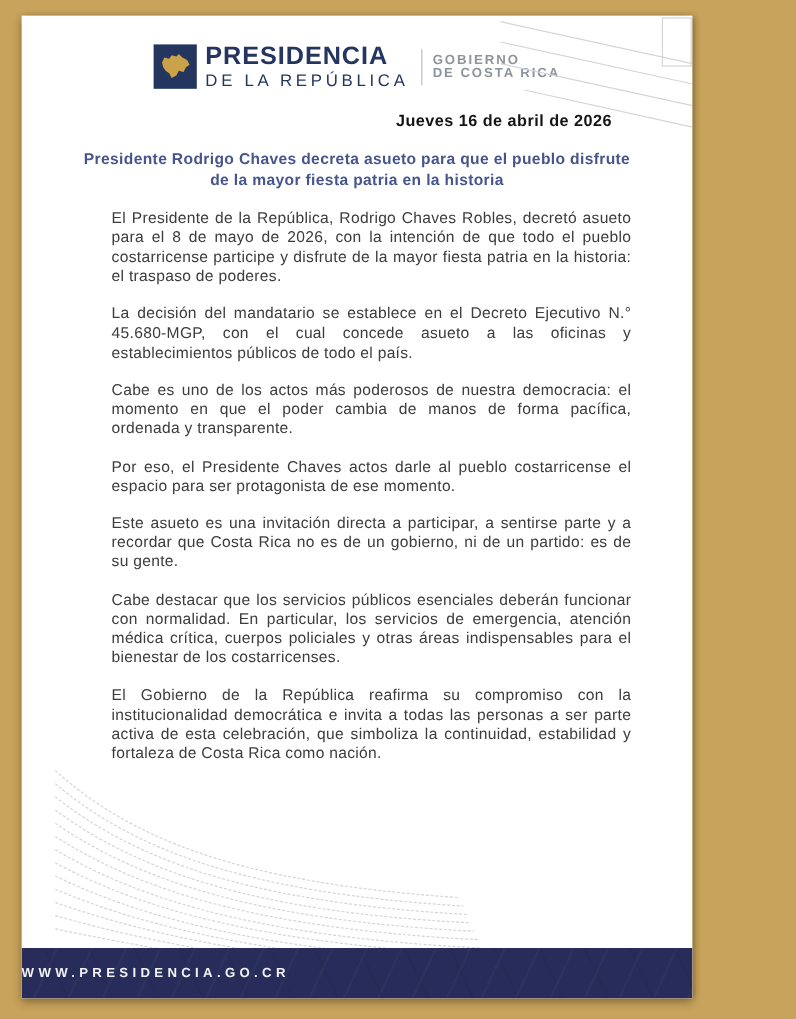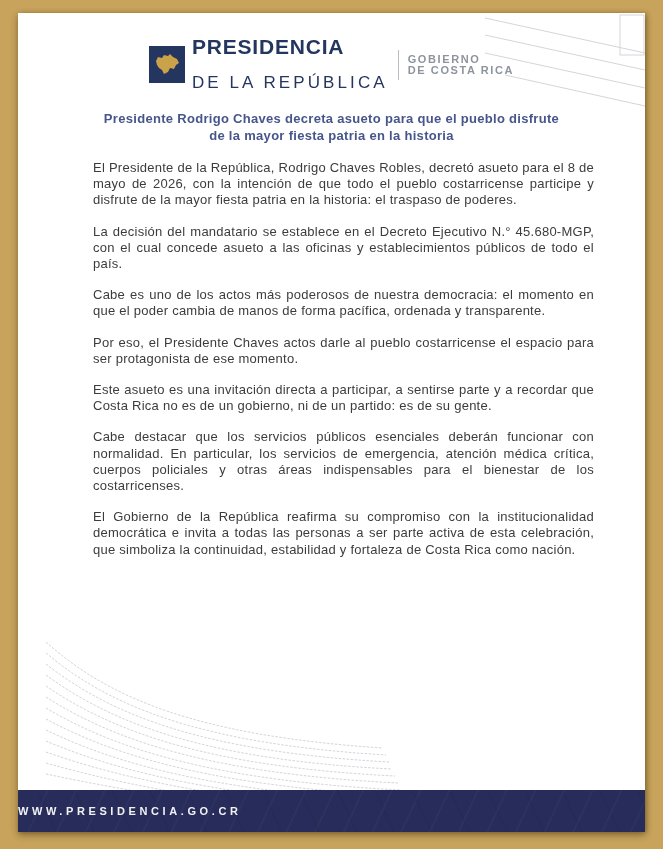--- a/index.html
+++ b/index.html
@@ -7,21 +7,21 @@
   body {
     font-family: "Liberation Sans", "DejaVu Sans", sans-serif;
     background: #c7a35c;
     position: relative;
     overflow: hidden;
   }
   .canvas { position: absolute; inset: 0; }
   .paper {
     position: absolute;
     left: 18px; top: 13px;
-    width: 627px; height: 819px;
+    width: 559px; height: 819px;
     background: #ffffff;
     box-shadow: 0 3px 7px rgba(60,40,5,0.45), 2px 0 4px rgba(60,40,5,0.25);
     overflow: hidden;
   }
   .deco { position: absolute; pointer-events: none; }
   .deco-top-right { top: 0; right: 0; }
   .deco-bottom-left { left: 0; bottom: 42px; }
 
   
   .logo-row {
@@ -34,21 +34,21 @@
     width: 36px; height: 37px;
     background: #24355f;
     display: flex; align-items: center; justify-content: center;
     flex: 0 0 auto;
   }
   .logo-text { margin-left: 7px; color: #24355f; }
   .logo-title {
     font-size: 21px; font-weight: bold; letter-spacing: 0.8px; line-height: 21px;
   }
   .logo-sub {
-    font-size: 17px; letter-spacing: 3.1px; margin-top: 16px; font-weight: 500;
+    font-size: 14px; letter-spacing: 3.1px; margin-top: 2px; font-weight: 500;
   }
   .logo-divider {
     width: 1px; height: 30px; background: #b9bdc4; margin: 0 9px 0 10px;
   }
   .gov-text {
     color: #8e949c; font-size: 11px; letter-spacing: 1.6px;
     font-weight: bold; line-height: 11px; padding-top: 1px;
   }
 
   .dateline {
@@ -150,20 +150,21 @@
         <div class="logo-sub">DE LA REPÚBLICA</div>
       </div>
       <div class="logo-divider"></div>
       <div class="gov-text">
         <div>GOBIERNO</div>
         <div>DE COSTA RICA</div>
       </div>
     </div>
 
     <div class="dateline">
+      <div>Jueves 16 de abril de 2026</div>
     </div>
 
     <h1 class="title">Presidente Rodrigo Chaves decreta asueto para que el pueblo disfrute de la mayor fiesta patria en la historia</h1>
 
     <main class="body-text">
       <p>El Presidente de la República, Rodrigo Chaves Robles, decretó asueto para el 8 de mayo de 2026, con la intención de que todo el pueblo costarricense participe y disfrute de la mayor fiesta patria en la historia: el traspaso de poderes.</p>
       <p>La decisión del mandatario se establece en el Decreto Ejecutivo N.° 45.680-MGP, con el cual concede asueto a las oficinas y establecimientos públicos de todo el país.</p>
       <p>Cabe es uno de los actos más poderosos de nuestra democracia: el momento en que el poder cambia de manos de forma pacífica, ordenada y transparente.</p>
       <p>Por eso, el Presidente Chaves actos darle al pueblo costarricense el espacio para ser protagonista de ese momento.</p>
       <p>Este asueto es una invitación directa a participar, a sentirse parte y a recordar que Costa Rica no es de un gobierno, ni de un partido: es de su gente.</p>

